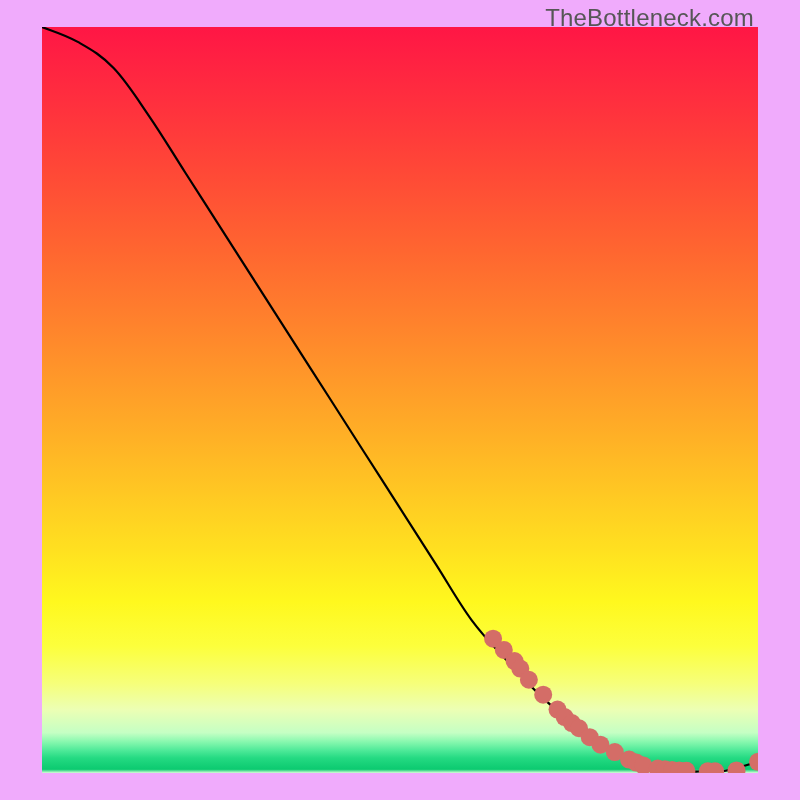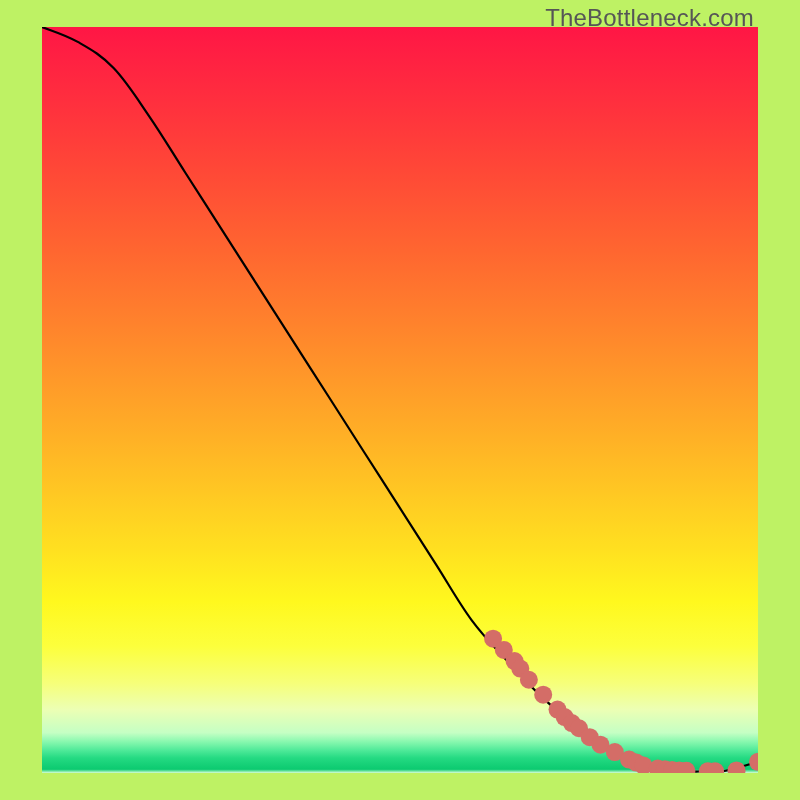--- a/index.html
+++ b/index.html
@@ -8,21 +8,21 @@
     width: 800px;
     height: 800px;
     background: #000;
     overflow: hidden;
     font-family: Arial, Helvetica, sans-serif;
   }
   .outer {
     position: relative;
     width: 800px;
     height: 800px;
-    background: #bef264;
+    background: #f0abfc;
   }
   .plot-area {
     position: absolute;
     left: 42px;
     top: 27px;
     width: 716px;
     height: 746px;
     overflow: hidden;
   }
   .watermark {

